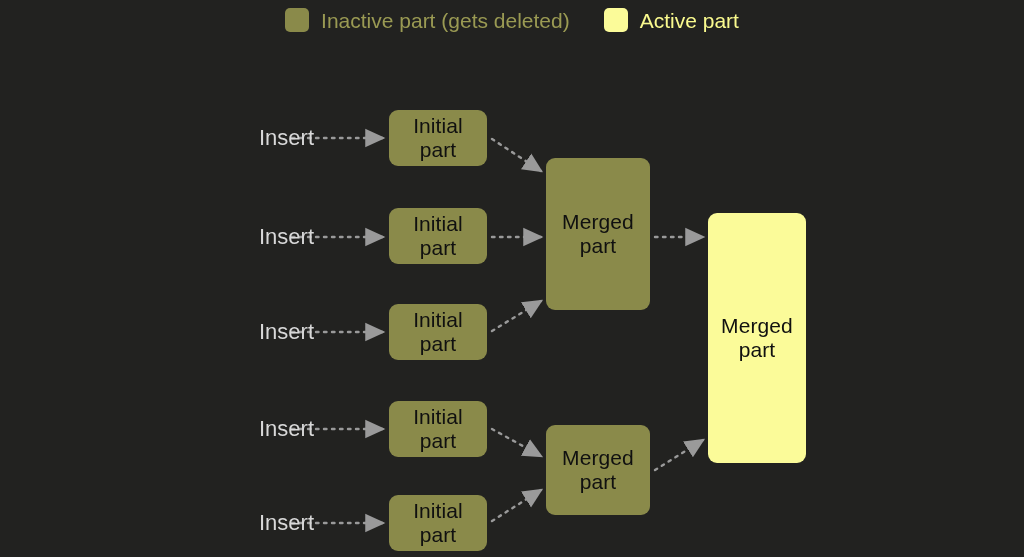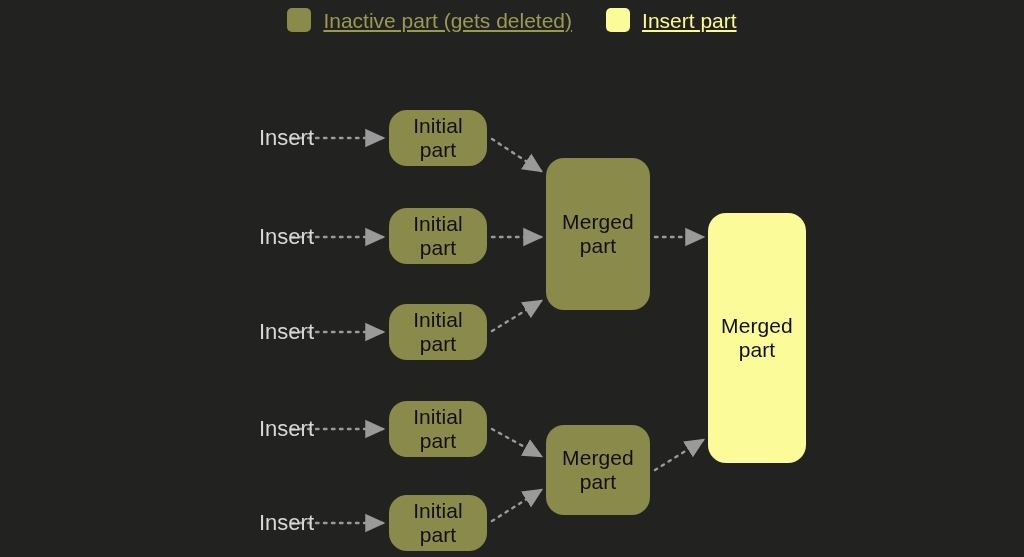--- a/index.html
+++ b/index.html
@@ -45,35 +45,34 @@
     height: 24px;
     border-radius: 5px;
     display: block;
   }
   .legend-swatch.inactive { background: #8a8a4a; }
   .legend-swatch.active   { background: #fbfb99; }
   .legend-label {
     font-size: 21px;
     line-height: 1;
     white-space: nowrap;
-    text-decoration: underline;
   }
   .legend-label.inactive { color: #9a9a53; }
   .legend-label.active   { color: #fafa8e; }
 
   
   .node {
     position: absolute;
     box-sizing: border-box;
     display: flex;
     align-items: center;
     justify-content: center;
     text-align: center;
     color: #101010;
-    border-radius: 18px;
+    border-radius: 9px;
     font-size: 21px;
     line-height: 1.12;
     letter-spacing: 0.1px;
   }
   .node.inactive { background: #8a8a4a; }
   .node.active   { background: #fbfb99; }
 
   .insert-label {
     position: absolute;
     color: #d8d8d8;
@@ -114,21 +113,21 @@
     </g>
   </svg>
 
   <div class="legend">
     <div class="legend-entry">
       <span class="legend-swatch inactive"></span>
       <span class="legend-label inactive">Inactive part (gets deleted)</span>
     </div>
     <div class="legend-entry">
       <span class="legend-swatch active"></span>
-      <span class="legend-label active">Insert part</span>
+      <span class="legend-label active">Active part</span>
     </div>
   </div>
 
   <div class="insert-label" style="left:221px; top:127px;">Insert</div>
   <div class="insert-label" style="left:221px; top:226px;">Insert</div>
   <div class="insert-label" style="left:221px; top:321px;">Insert</div>
   <div class="insert-label" style="left:221px; top:418px;">Insert</div>
   <div class="insert-label" style="left:221px; top:512px;">Insert</div>
 
   <div class="node inactive" style="left:389px; top:110px; width:98px; height:56px;">

